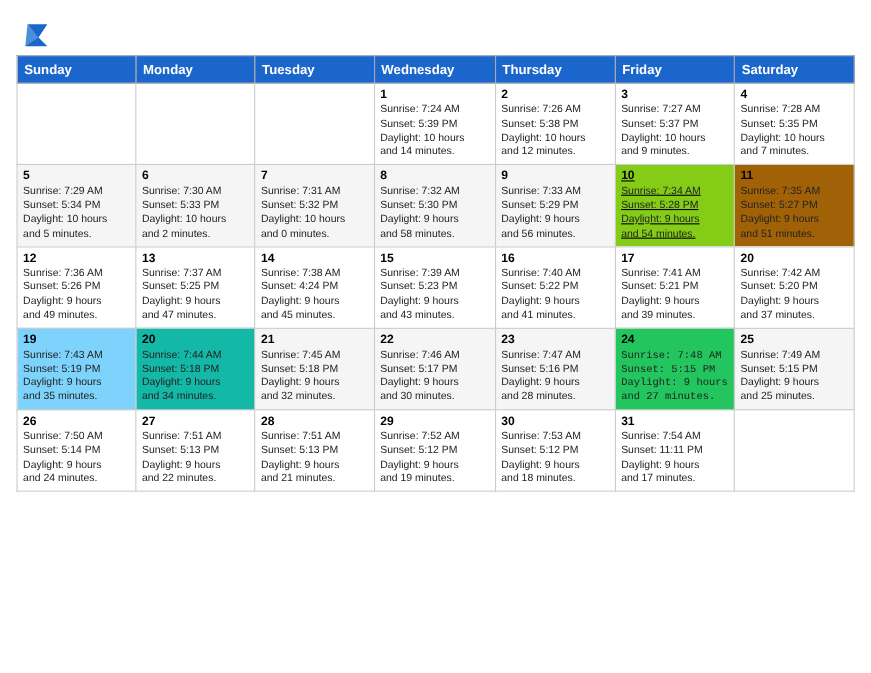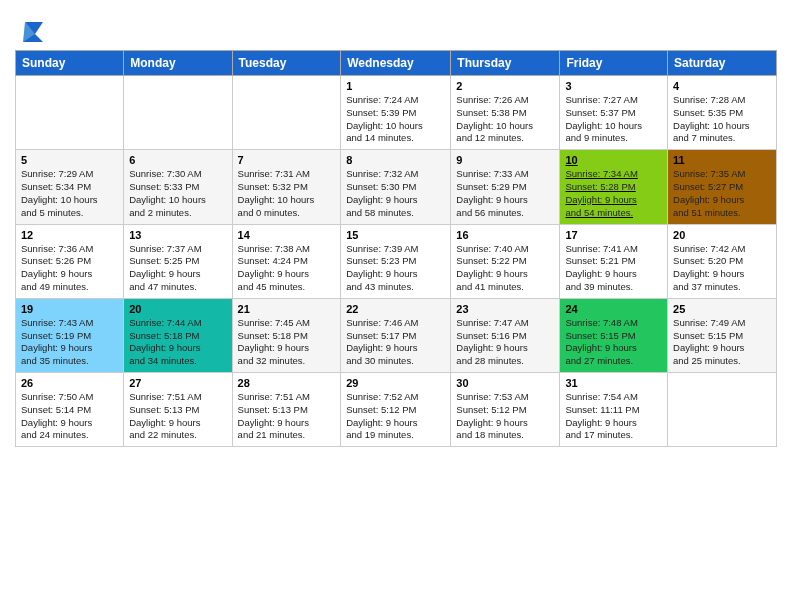--- a/index.html
+++ b/index.html
@@ -280,21 +280,21 @@
           </td>
           <td style="background-color: rgb(245, 245, 245);">
             <span class="day-num">23</span>
             <div class="day-info" style="white-space: pre-line;">Sunrise: 7:47 AM
 Sunset: 5:16 PM
 Daylight: 9 hours
 and 28 minutes.</div>
           </td>
           <td style="background-color: #22c55e;">
             <span class="day-num">24</span>
-            <div class="day-info" style="white-space: pre-line;">Sunrise: 7:48 AM
+            <div class="day-info" style="white-space: pre-line; font-family: Liberation Mono, monospace;">Sunrise: 7:48 AM
 Sunset: 5:15 PM
 Daylight: 9 hours
 and 27 minutes.</div>
           </td>
           <td style="background-color: rgb(245, 245, 245);">
             <span class="day-num">25</span>
             <div class="day-info" style="white-space: pre-line;">Sunrise: 7:49 AM
 Sunset: 5:15 PM
 Daylight: 9 hours
 and 25 minutes.</div>

